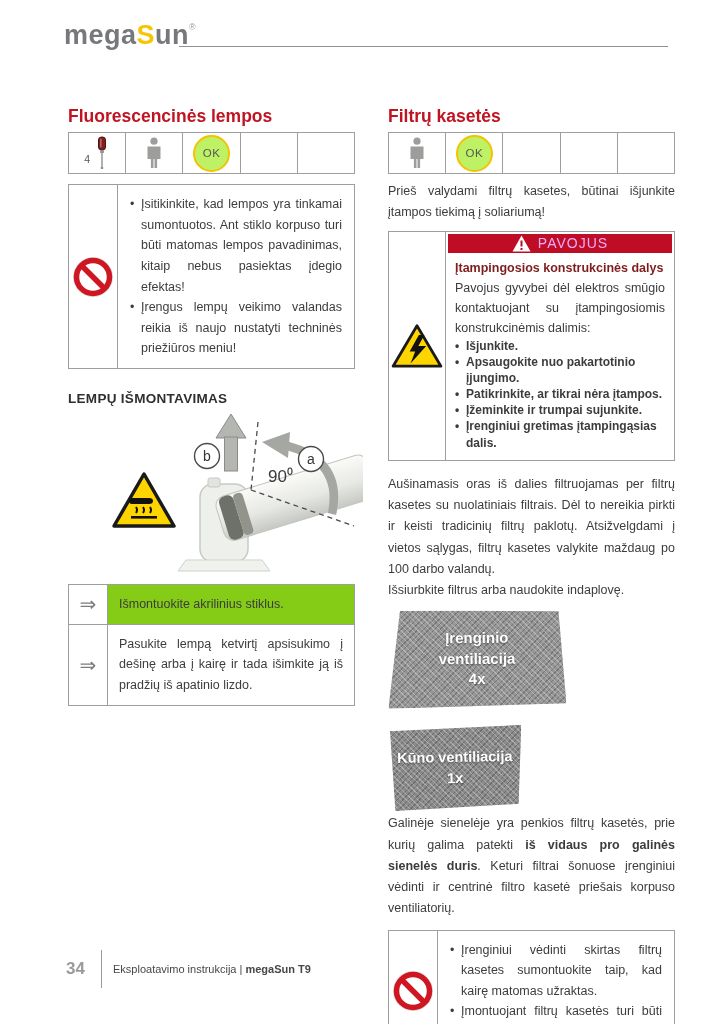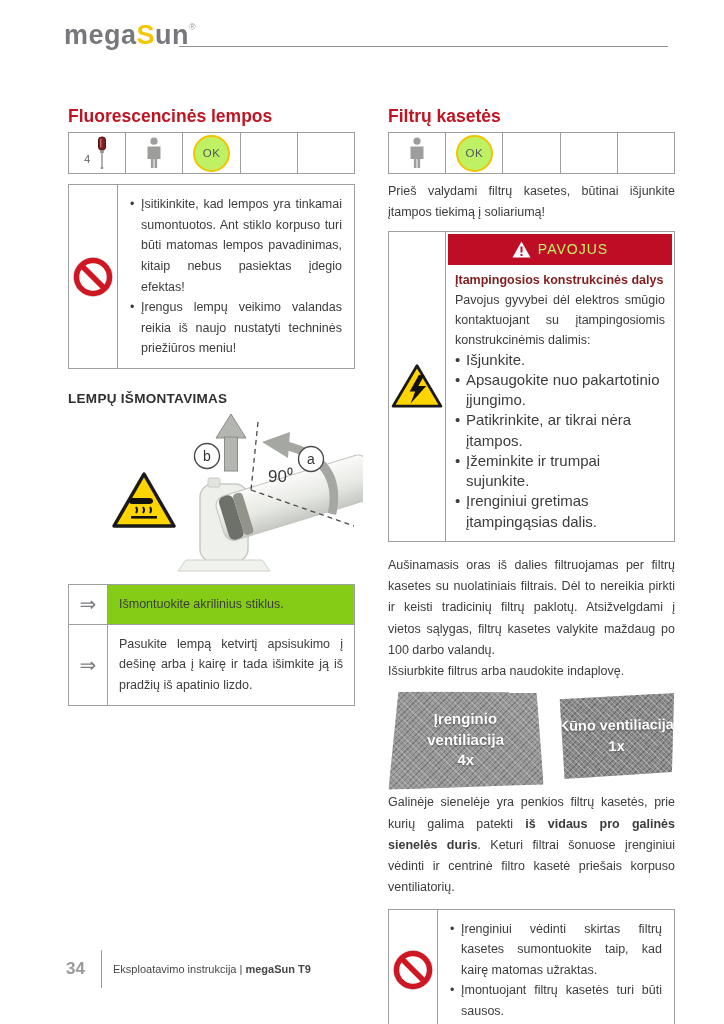--- a/index.html
+++ b/index.html
@@ -39,29 +39,29 @@
   .step-row{display:flex;border-bottom:1px solid #9c9ea0;}
   .step-row:last-child{border-bottom:none;}
   .arrow-cell{width:38px;display:flex;align-items:center;justify-content:center;font-size:20px;color:#7b7d80;border-right:1px solid #9c9ea0;flex:none;}
   .step-text{flex:1;padding:9px 11px;font-size:12.5px;line-height:1.65;text-align:justify;}
   .step-text.hl{background:#84cc16;}
   
   .intro{margin:7px 0 0 0;font-size:12.5px;line-height:1.7;text-align:justify;}
   .danger-box{display:flex;border:1px solid #9c9ea0;margin-top:7px;background:#fff;}
   .danger-icon-col{width:56px;border-right:1px solid #9c9ea0;display:flex;align-items:center;justify-content:center;}
   .danger-content{flex:1;min-width:0;}
-  .danger-header{background:#c00d26;color:#bef264;margin:2px;height:31px;display:flex;align-items:center;justify-content:center;gap:7px;font-size:14px;letter-spacing:1px;}
+  .danger-header{background:#c00d26;color:#f0abfc;margin:2px;height:19px;display:flex;align-items:center;justify-content:center;gap:7px;font-size:14px;letter-spacing:1px;}
   .danger-body{padding:3px 9px 9px 9px;font-size:12.5px;line-height:1.6;}
   .danger-title{font-weight:bold;color:#7f1d1d;}
   .danger-text{text-align:justify;}
-  .danger-bullets{font-size:15px;line-height:1.35;margin-top:2px;}
+  .danger-bullets{font-size:12px;line-height:1.35;margin-top:2px;font-weight:bold;}
   .para{margin:13px 0 0 0;font-size:12.5px;line-height:1.7;text-align:justify;}
   .para.tight{margin-top:0;}
   
-  .filters{display:flex;gap:15px;margin:9px 0 3px 0;align-items:flex-start;}
+  .filters{display:flex;gap:15px;margin:9px 0 3px 0;align-items:flex-start;flex-direction:column;}
   .filter-img{color:#fff;font-weight:bold;text-align:center;display:flex;flex-direction:column;justify-content:center;gap:2px;
     background-color:#969696;
     background-image:repeating-linear-gradient(45deg,rgba(255,255,255,.28) 0 1px,transparent 1px 4px),
                      repeating-linear-gradient(-45deg,rgba(0,0,0,.22) 0 1px,transparent 1px 4px);
     text-shadow:0 1px 2px rgba(0,0,0,.45);
   }
   .filter-a{width:178px;height:98px;font-size:15px;line-height:1.25;
     clip-path:polygon(7% 0,96% 2%,100% 96%,0 100%);transform:rotate(-.5deg);}
   .filter-b{width:134px;height:84px;font-size:14.5px;line-height:1.3;margin-top:3px;background-color:#8b8b8b;
     clip-path:polygon(2% 5%,100% 0,97% 94%,5% 100%);transform:rotate(-1deg);}

